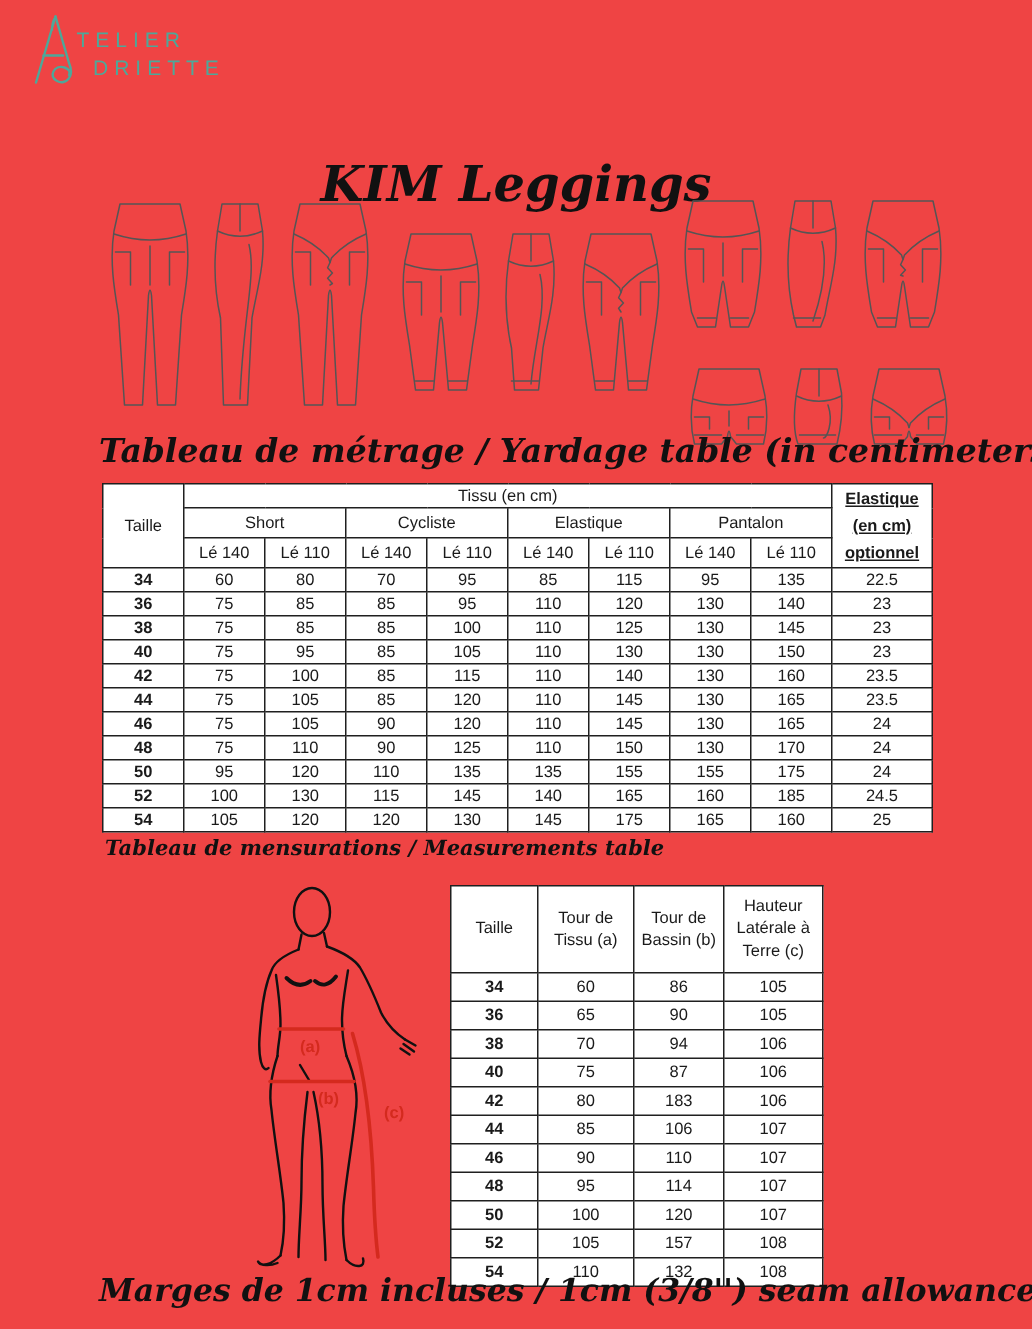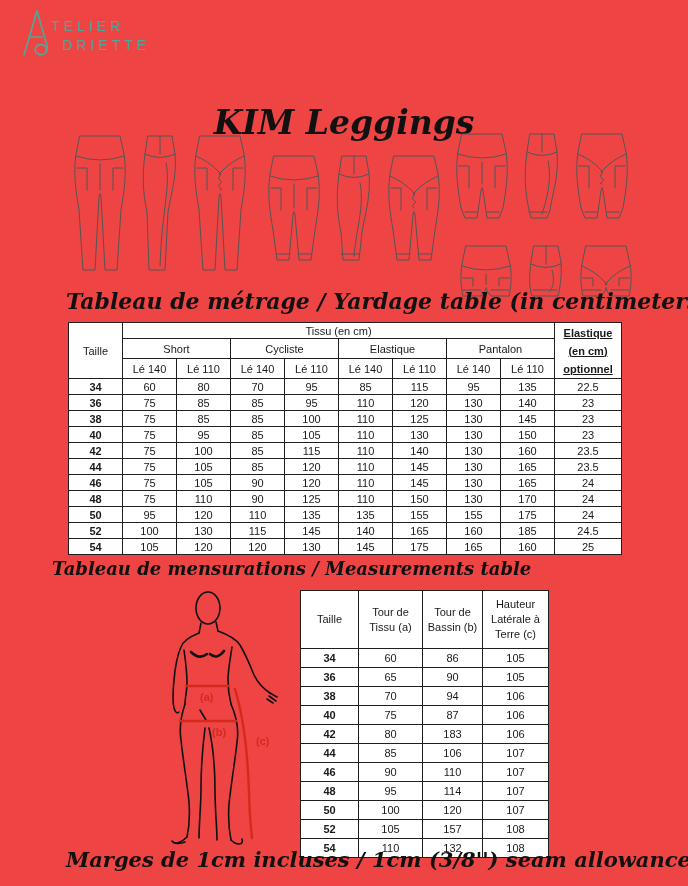--- a/index.html
+++ b/index.html
@@ -19,21 +19,21 @@
     font-family:"DejaVu Serif", serif;
     font-style:italic; font-weight:700; color:#111;
     letter-spacing:0px; white-space:nowrap;
   }
   .doc-title {
     position:absolute; left:0; right:0; top:55px; text-align:center;
     font-size:33px;
     margin-top:48px;
   }
   .heading-yardage  { position:absolute; left:66px; top:288px; font-size:22px; }
-  .heading-measure  { position:absolute; left:52px; top:558px; font-size:18px; }
+  .heading-measure  { position:absolute; left:70px; top:558px; font-size:14px; }
   .footer-note      { position:absolute; left:66px; top:847px; font-size:21px; }
 
   
   .sketch-group { position:absolute; display:flex; align-items:flex-start; gap:5px; }
   .sketch-group svg { display:block; }
   #group-pantalon   { left:68px;  top:130px; }
   #group-pantacourt { left:262px; top:150px; }
   #group-cycliste   { left:450px; top:128px; }
   #group-short      { left:454px; top:240px; }
   .flat path, .flat ellipse { fill:none; stroke:#555; stroke-width:1; stroke-linejoin:round; stroke-linecap:round; }

